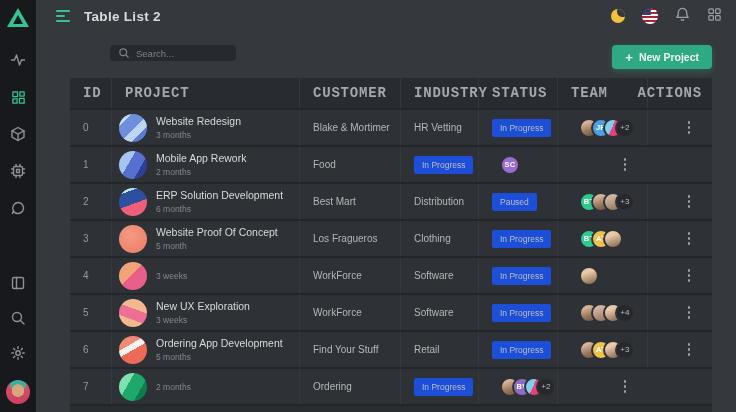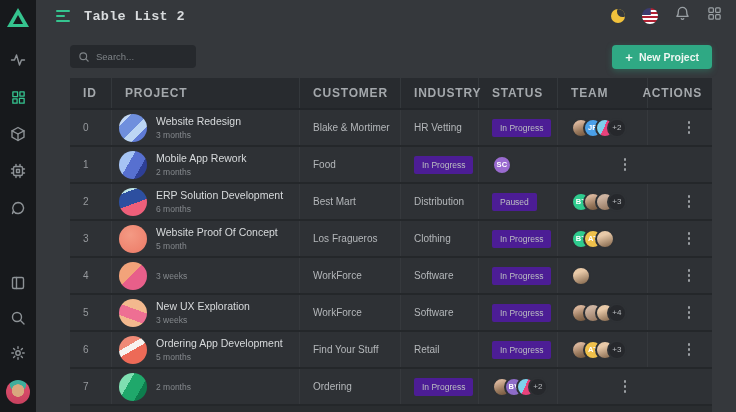--- a/index.html
+++ b/index.html
@@ -23,80 +23,80 @@
   .sicon.active svg { stroke:#35c48f; }
   .user-avatar { width:24px; height:24px; border-radius:50%;
       background:
         radial-gradient(circle at 50% 44%, #d9a77e 0 6px, rgba(0,0,0,0) 6.5px),
         radial-gradient(circle at 50% 16%, #3fae9c 0 8px, rgba(0,0,0,0) 8.5px),
         linear-gradient(#e0506e,#c8415f);
       cursor:pointer; }
 
   
   .main { flex:1; display:flex; flex-direction:column; }
-  .topbar { height:32px; display:flex; align-items:center; padding:0 14px 0 20px;font-family:Liberation Mono, monospace; }
+  .topbar { height:32px; display:flex; align-items:center; padding:0 14px 0 20px; }
   .hamburger { display:flex; flex-direction:column; gap:3px; cursor:pointer; margin-right:14px; }
   .hamburger i { display:block; height:2px; background:#35c48f; border-radius:1px; }
   .hamburger i:nth-child(1){ width:14px; } .hamburger i:nth-child(2){ width:9px; } .hamburger i:nth-child(3){ width:14px; }
   .page-title { color:#d8dbdd; font-size:13.5px; font-weight:bold; letter-spacing:.3px; }
   .top-icons { margin-left:auto; display:flex; align-items:center; gap:17px; }
   .moon { position:relative; width:14px; height:14px; border-radius:50%; background:#f2c23c; overflow:hidden; cursor:pointer; }
   .moon::after { content:""; position:absolute; width:11px; height:11px; border-radius:50%;
                  background:#35383c; left:6px; top:-3px; }
   .flag { width:16px; height:16px; border-radius:50%; cursor:pointer;
       background:
         linear-gradient(#3c3b6e,#3c3b6e) no-repeat 0 0 / 55% 45%,
         repeating-linear-gradient(#b22234 0 2px, #ffffff 2px 4px); }
   .top-icons svg { stroke:#9aa0a4; fill:none; stroke-width:1.4; stroke-linecap:round; stroke-linejoin:round; cursor:pointer; }
 
   
   .toolbar { display:flex; align-items:flex-start; padding:13px 24px 0 34px; }
-  .search-box { width:126px; height:23px; background:#26292d; border-radius:4px;
-                display:flex; align-items:center; padding:0 8px; gap:6px; }
+  .search-box { width:126px; height:16px; background:#26292d; border-radius:4px;
+                display:flex; align-items:center; padding:0 8px; gap:6px;margin-left:40px; }
   .search-box svg { stroke:#7e8387; fill:none; stroke-width:1.5; flex-shrink:0; }
   .search-box input { background:transparent; border:none; outline:none; color:#aeb2b5;
                       font-size:9.5px; width:100%; font-family:"Liberation Sans",sans-serif; }
   .search-box input::placeholder { color:#7e8387; }
   .new-project { margin-left:auto; background:#2fa984; color:#eef7f2; border:none; border-radius:4px;
                  height:24px; padding:0 13px; font-size:10.5px; font-weight:bold; cursor:pointer;
                  display:flex; align-items:center; gap:6px; box-shadow:0 2px 6px rgba(47,169,132,.35);
                  font-family:"Liberation Sans",sans-serif; }
   .new-project .plus { font-size:13px; font-weight:bold; line-height:1; }
 
   
   .table { margin:9px 24px 0 34px; width:642px; }
   .thead, .trow { display:grid; grid-template-columns:42px 188px 101px 78px 79px 90px 64px; }
   .thead { background:#282b2f; height:32px; border-bottom:2px solid #222529; }
-  .th { color:#a4a8ac; font-size:12px; font-weight:bold; letter-spacing:.8px; text-transform:uppercase;
-        display:flex; align-items:center; padding-left:13px; border-right:1px solid #34383c; }
+  .th { color:#a4a8ac; font-size:14px; font-weight:bold; letter-spacing:.8px; text-transform:uppercase;
+        display:flex; align-items:center; padding-left:13px; border-right:1px solid #34383c;font-family:Liberation Mono, monospace; }
   .th:last-child { border-right:none; justify-content:flex-end; padding-right:10px; }
   .trow { background:#2e3135; height:37px; border-bottom:2px solid #24272a; }
   .cell { display:flex; align-items:center; padding-left:13px; border-right:1px solid #36393d; min-width:0; }
   .cell:last-child { border-right:none; }
   .c-id { color:#96999d; font-size:10px; }
   .c-project { padding-left:7px; gap:9px; }
   .pav { width:28px; height:28px; border-radius:50%; flex-shrink:0; }
   .pav-blue-sphere { background:linear-gradient(135deg,#c3d8f4 22%,#6f8fdd 22% 52%,#bcd6f4 52% 72%,#5f7bd6 72%); }
   .pav-blue-cube   { background:linear-gradient(120deg,#a6c4f4 38%,#5770d0 38% 70%,#2e3f96 70%); }
   .pav-bird        { background:linear-gradient(160deg,#bfe6ea 18%,#2d4fa0 18% 55%,#ee5f7a 55%); }
   .pav-coral       { background:radial-gradient(circle at 40% 35%,#f49a84,#ec7a66); }
   .pav-sunset      { background:linear-gradient(135deg,#f2a37a 45%,#e85f8a 45%); }
   .pav-peach       { background:linear-gradient(200deg,#f3b98e 38%,#ee6f93 38% 68%,#f3b98e 68%); }
   .pav-red-wave    { background:linear-gradient(150deg,#f08a76 34%,#f7f3ef 34% 50%,#ed6a57 50%); }
   .pav-green-cube  { background:linear-gradient(120deg,#7fe0b2 35%,#1fa86b 35% 70%,#0d7d4d 70%); }
   .pinfo { display:flex; flex-direction:column; gap:3px; min-width:0; }
   .pname { color:#d7dadc; font-size:10.5px; white-space:nowrap; }
   .pdur  { color:#85898d; font-size:8.5px; }
   .c-customer, .c-industry { color:#b4b7ba; font-size:10px; }
-  .badge { background:#4c1d95; color:#bcbfc2; font-size:8.5px; padding:4px 8px; border-radius:2px; white-space:nowrap; }
+  .badge { background:#1d4ed8; color:#bcbfc2; font-size:8.5px; padding:4px 8px; border-radius:2px; white-space:nowrap; }
   .c-team { padding-left:9px; }
   .tav { width:20px; height:20px; border:2px solid #2e3135; border-radius:50%; margin-left:-8px;
          font-size:7.5px; font-weight:bold; color:#fff; display:flex; align-items:center;
          justify-content:center; flex-shrink:0; letter-spacing:.2px; }
-  .tav:first-child { margin-left:4px; }
+  .tav:first-child { margin-left:12px; }
   .tav-woman-a { background:linear-gradient(160deg,#d8b49a 20%,#9a7a5e 60%,#6b4f38); }
   .tav-woman-b { background:linear-gradient(160deg,#cdb3a0 25%,#8d6f57); }
   .tav-man-a   { background:linear-gradient(160deg,#e8c9a8 30%,#7d6147); }
   .tav-art     { background:linear-gradient(115deg,#7fd0ec 45%,#e8427c 45%); }
   .tav.extra   { background:#26282c; color:#b9bcbf; font-size:8px; font-weight:normal; }
   .c-actions { justify-content:flex-end; padding-right:19px; }
   .dots { display:flex; flex-direction:column; gap:2.5px; cursor:pointer; padding:3px; }
   .dots i { width:2.5px; height:2.5px; border-radius:50%; background:#9ca0a4; display:block; }
   .tfoot-strip { height:6px; background:#2a2d30; width:642px; }
 </style>

